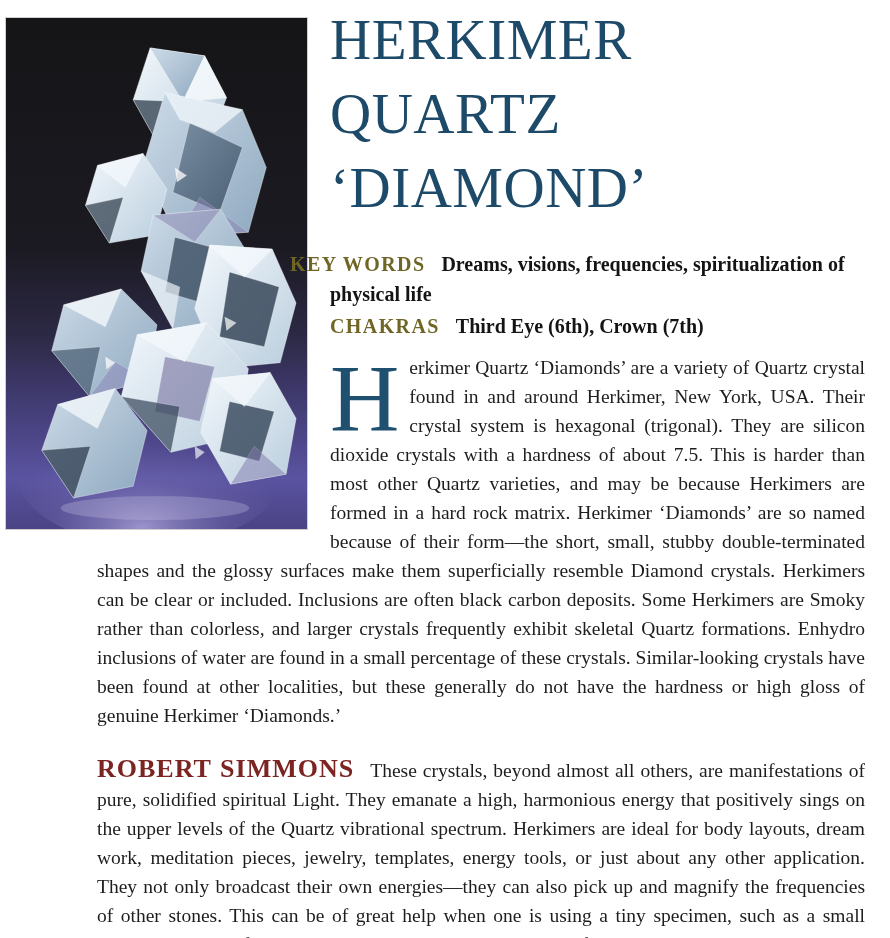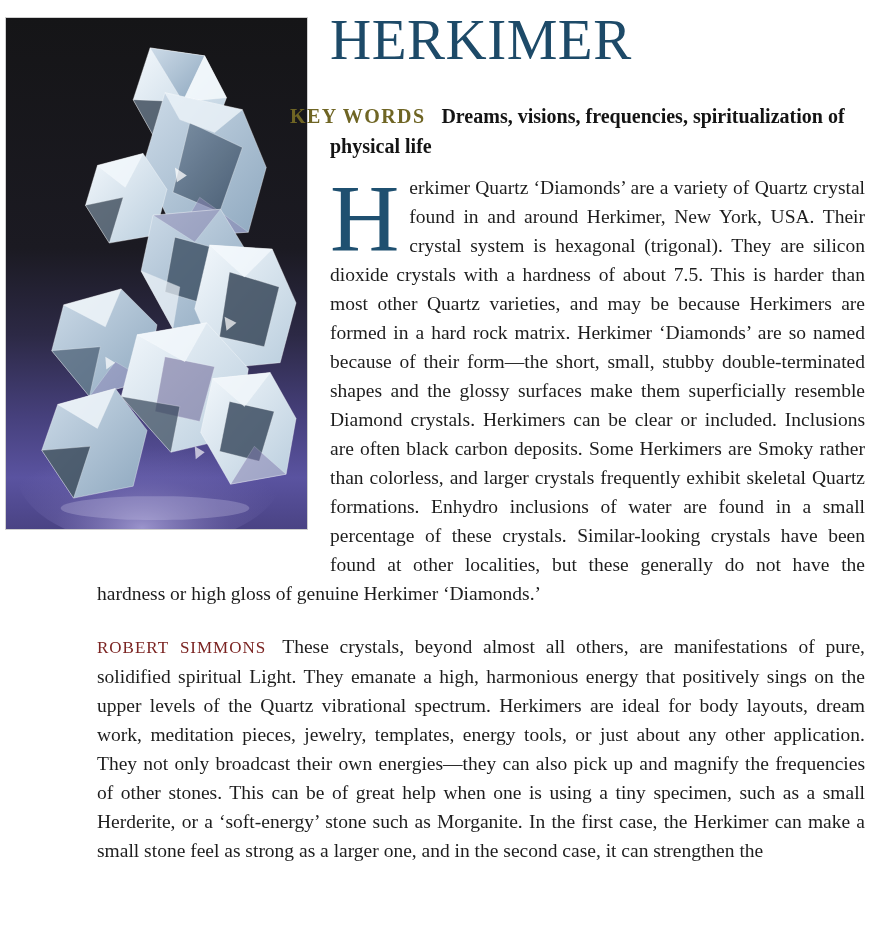--- a/index.html
+++ b/index.html
@@ -63,22 +63,22 @@
     font-weight:400;
   }
 
   
   .author-note {
     margin:24px 0 0 0;
     font-size:19.5px; line-height:29px;
     text-align:justify;
   }
   .author-label {
-    font-weight:400; color:#7b2422;
-    font-size:17px; letter-spacing:1px;
+    font-weight:700; color:#7b2422;
+    font-size:26px; letter-spacing:1px;
     margin-right:16px;
   }
 </style>
 </head>
 <body>
 
 <div class="page">
   <article class="content">
 
     <figure class="photo">
@@ -164,25 +164,30 @@
           <polygon points="170,150 182,158 172,165" opacity="0.75"></polygon>
           <polygon points="220,300 232,306 222,314" opacity="0.7"></polygon>
           <polygon points="100,340 110,346 101,353" opacity="0.7"></polygon>
           <polygon points="190,430 200,436 191,443" opacity="0.65"></polygon>
         </g>
       </svg>
     </figure>
 
     <h1 class="title">
       <span>HERKIMER</span>
+      <span>QUARTZ</span>
+      <span>‘DIAMOND’</span>
     </h1>
 
     <section class="attrs">
       <div class="attr attr-wrap">
         <span class="attr-label">KEY WORDS</span><span>Dreams, visions, frequencies, spiritualization of physical life</span>
+      </div>
+      <div class="attr">
+        <span class="attr-label">CHAKRAS</span><span>Third Eye (6th), Crown (7th)</span>
       </div>
     </section>
 
     <p class="intro">
       <span class="dropcap">H</span><span>erkimer Quartz ‘Diamonds’ are a variety of Quartz crystal found in and around Herkimer, New York, USA. Their crystal system is hexagonal (trigonal). They are silicon dioxide crystals with a hardness of about 7.5. This is harder than most other Quartz varieties, and may be because Herkimers are formed in a hard rock matrix. Herkimer ‘Diamonds’ are so named because of their form—the short, small, stubby double-terminated shapes and the glossy surfaces make them superficially resemble Diamond crystals. Herkimers can be clear or included. Inclusions are often black carbon deposits. Some Herkimers are Smoky rather than colorless, and larger crystals frequently exhibit skeletal Quartz formations. Enhydro inclusions of water are found in a small percentage of these crystals. Similar-looking crystals have been found at other localities, but these generally do not have the hardness or high gloss of genuine Herkimer ‘Diamonds.’</span>
     </p>
 
     <p class="author-note">
       <span class="author-label">ROBERT SIMMONS</span><span>These crystals, beyond almost all others, are manifestations of pure, solidified spiritual Light. They emanate a high, harmonious energy that positively sings on the upper levels of the Quartz vibrational spectrum. Herkimers are ideal for body layouts, dream work, meditation pieces, jewelry, templates, energy tools, or just about any other application. They not only broadcast their own energies—they can also pick up and magnify the frequencies of other stones. This can be of great help when one is using a tiny specimen, such as a small Herderite, or a ‘soft-energy’ stone such as Morganite. In the first case, the Herkimer can make a small stone feel as strong as a larger one, and in the second case, it can strengthen the</span>
     </p>

